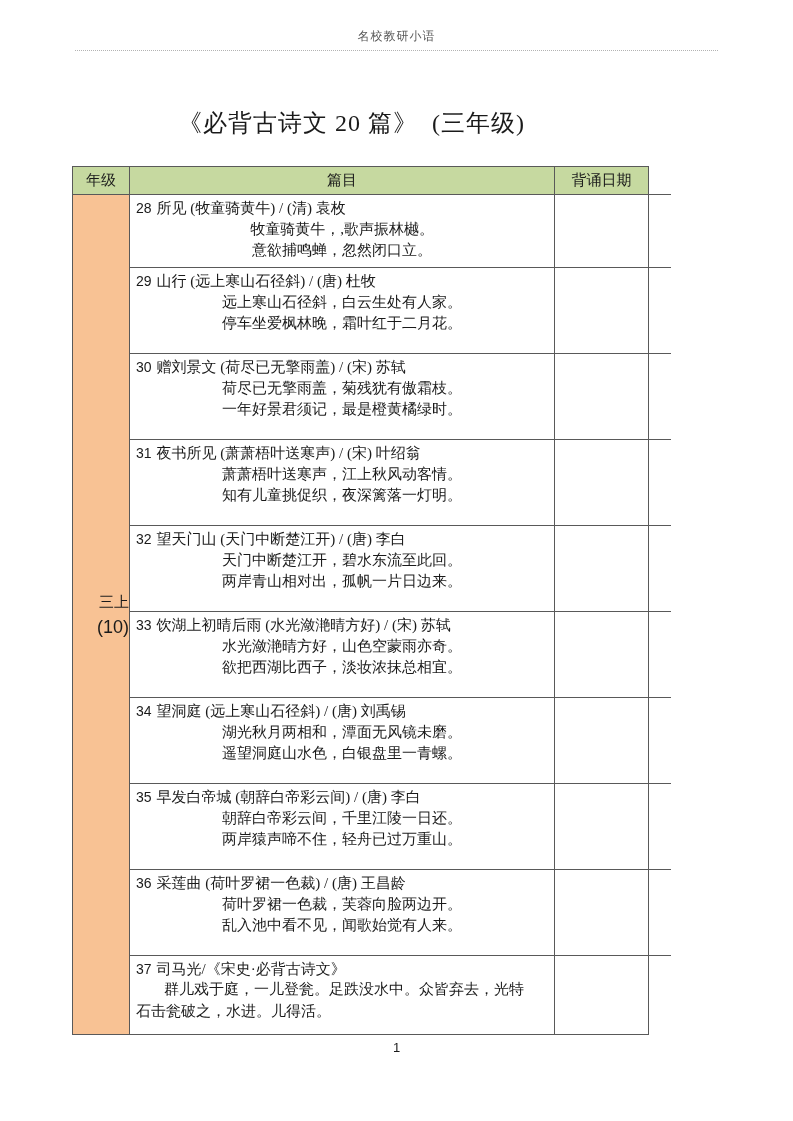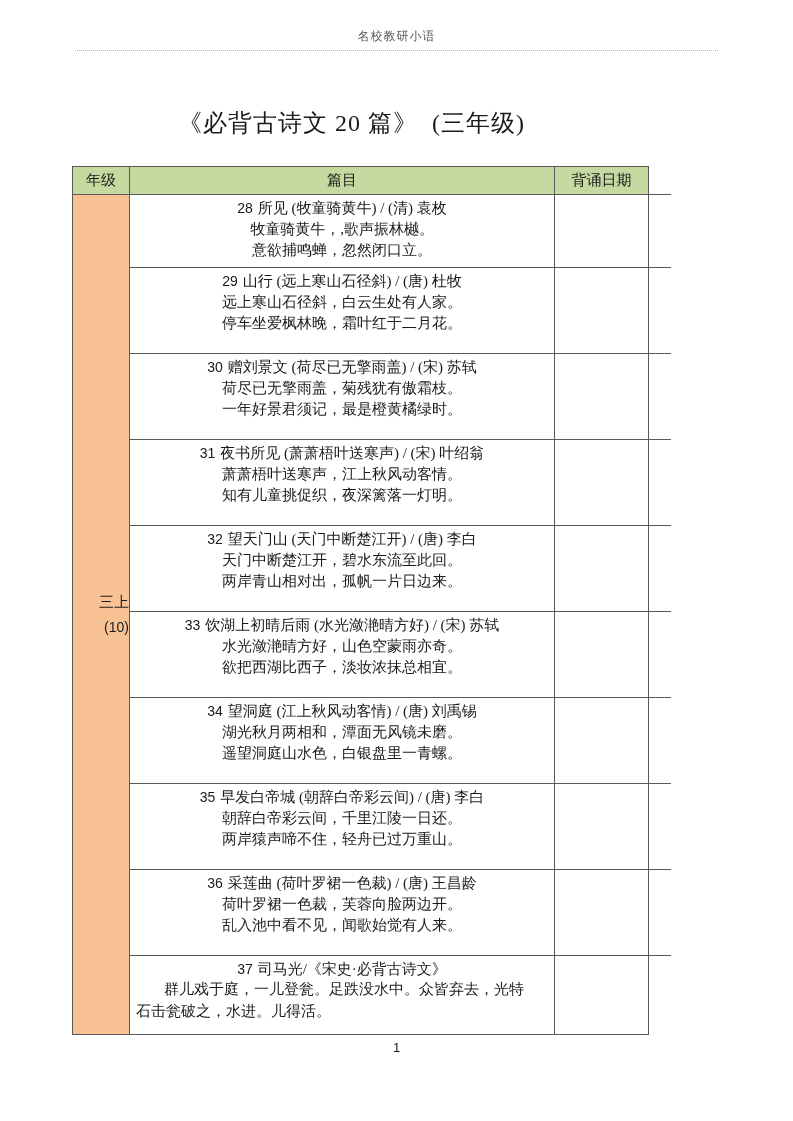--- a/index.html
+++ b/index.html
@@ -62,25 +62,25 @@
   td.ghost, th.ghost { border: none; background: transparent; }
   thead th.ghost { border-bottom: 1px solid var(--table_border, #595959); }
   tbody td.ghost { border-bottom: 1px solid var(--table_border, #595959); }
   tbody tr:last-child td.ghost { border-bottom: none; }
   td.grade-cell {
     background: var(--grade_cell_bg, #f8c294);
     vertical-align: middle;
     text-align: right;
     line-height: 25px;
   }
-  .grade-count { font-family: "Liberation Sans", "DejaVu Sans", sans-serif; font-size: 14px; }
+  .grade-count { font-family: "Liberation Sans", "DejaVu Sans", sans-serif; font-size: 18px; }
   td.poem-cell { padding: 3px 6px 19px 6px; }
   tbody tr:first-child td.poem-cell { padding-bottom: 6px; }
   tbody tr:last-child td.poem-cell { padding-bottom: 12px; }
-  .poem-title { text-align: center; }
+  .poem-title { text-align: left; }
   .poem-number {
     font-family: "Liberation Sans", "DejaVu Sans", sans-serif;
     font-size: 14px;
     margin-right: 5px;
   }
   .verse-line { text-align: center; }
   .prose-line { text-align: left; }
   .prose-line.first { text-indent: 28px; font-family: Liberation Mono, monospace; }
   td.date-cell { background: #ffffff; }
   .doc-footer {
@@ -186,21 +186,21 @@
       <div class="poem-lines">
               <div class="verse-line">水光潋滟晴方好，山色空蒙雨亦奇。</div>
               <div class="verse-line">欲把西湖比西子，淡妆浓抹总相宜。</div>
             </div>
     </td>
     <td class="date-cell"></td>
     <td class="ghost"></td>
   </tr>
         <tr>
     <td class="poem-cell">
-      <div class="poem-title"><span class="poem-number">34</span><span>望洞庭 (江上秋风动客情) / (唐) 刘禹锡</span></div>
+      <div class="poem-title"><span class="poem-number">34</span><span>望洞庭 (远上寒山石径斜) / (唐) 刘禹锡</span></div>
       <div class="poem-lines">
               <div class="verse-line">湖光秋月两相和，潭面无风镜未磨。</div>
               <div class="verse-line">遥望洞庭山水色，白银盘里一青螺。</div>
             </div>
     </td>
     <td class="date-cell"></td>
     <td class="ghost"></td>
   </tr>
         <tr>
     <td class="poem-cell">

